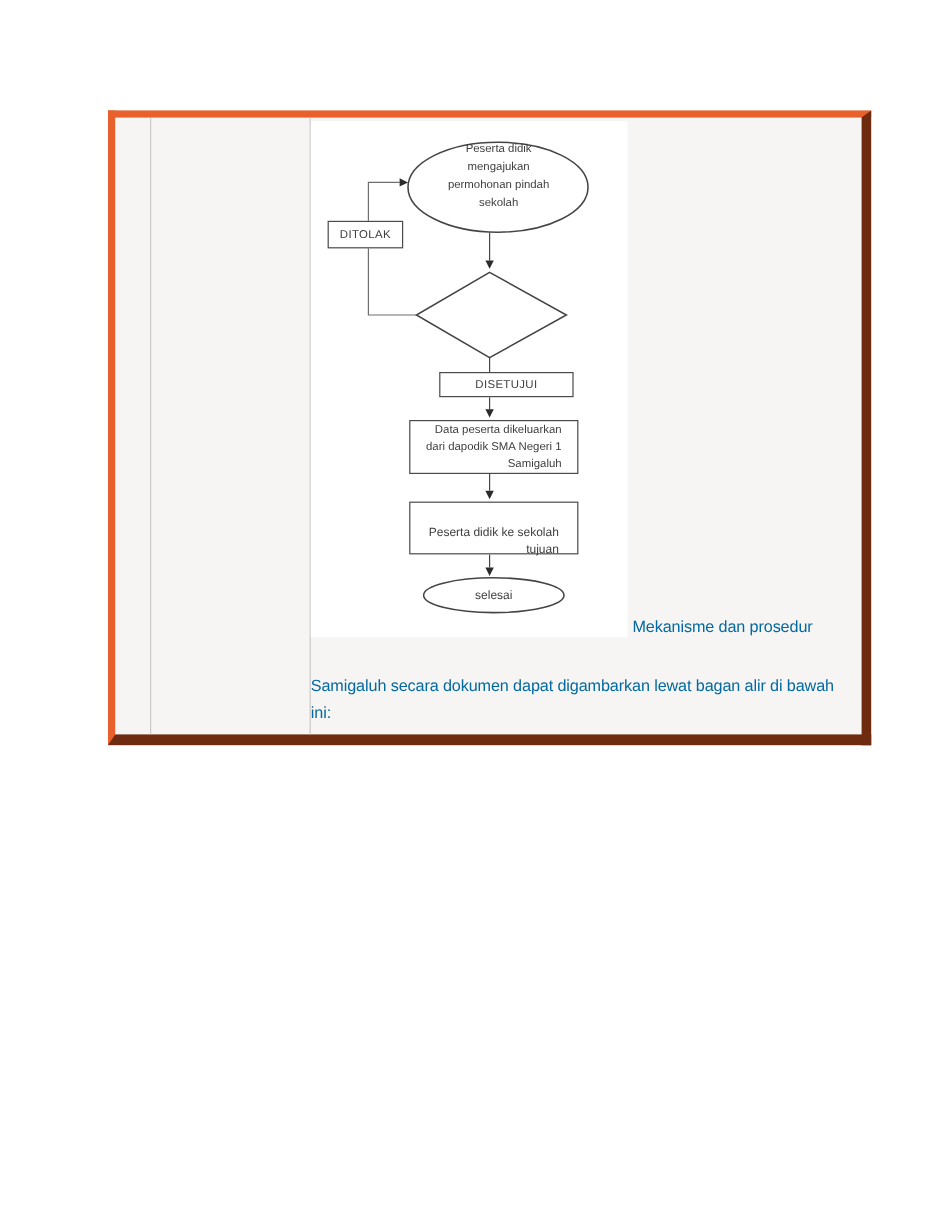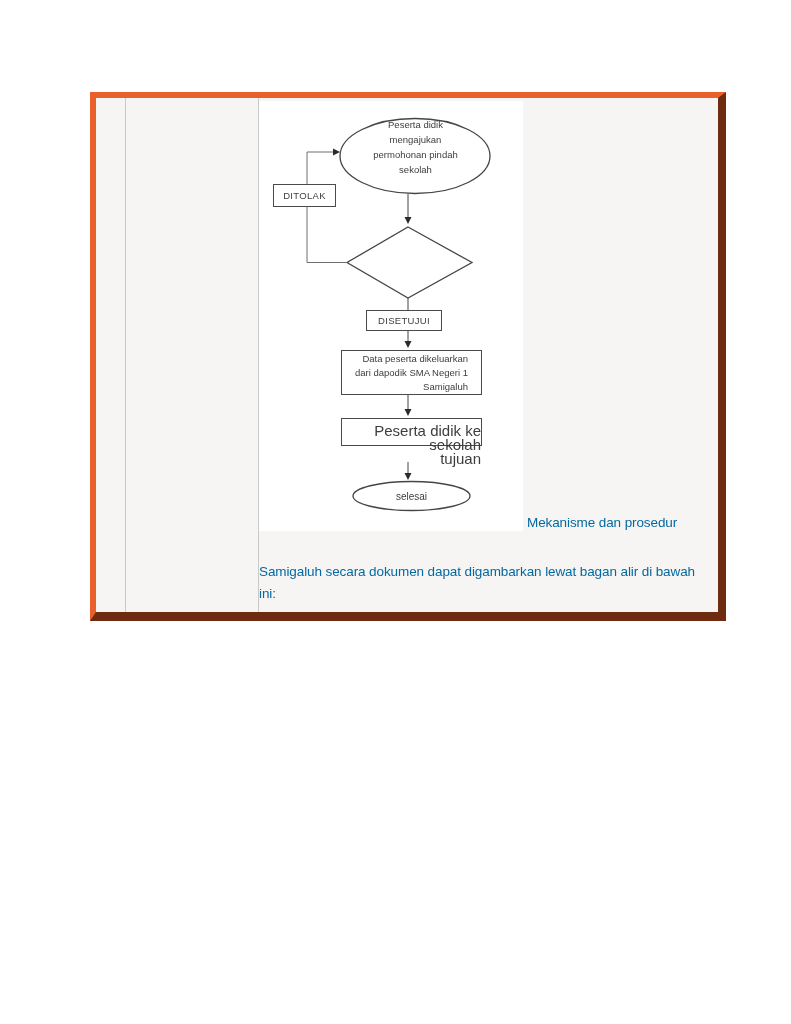--- a/index.html
+++ b/index.html
@@ -87,32 +87,32 @@
     justify-content: center;
     text-align: right;
     white-space: pre-line;
     color: #3D3D3D;
   }
   .box-ditolak {
     left: 14px; top: 83px; width: 63px; height: 23px;
     font-size: 9.5px; letter-spacing: 0.3px;
   }
   .box-disetujui {
-    left: 107px; top: 209px; width: 76px; height: 21px;
+    left: 107px; top: 209px; width: 112px; height: 21px;
     font-size: 9.5px; letter-spacing: 0.3px;
   }
   .box-process1 {
     left: 82px; top: 249px; width: 141px; height: 45px;
     font-size: 9.5px; line-height: 14px;
   }
   .box-process2 {
-    left: 82px; top: 317px; width: 141px; height: 28px;
-    font-size: 15px; line-height: 14px;
+    left: 82px; top: 317px; width: 141px; height: 44px;
+    font-size: 10px; line-height: 14px;
     align-items: flex-start;
-    padding-top: 5px;
+    padding-top: 19px;
   }
   .para-line {
     position: absolute;
     white-space: nowrap;
     font-size: 13.5px;
     color: #0369a1;
     letter-spacing: -0.1px;
   }
   .pl1 { left: 431px; top: 417px; }
   .pl2 { left: 163px; top: 441px; }

